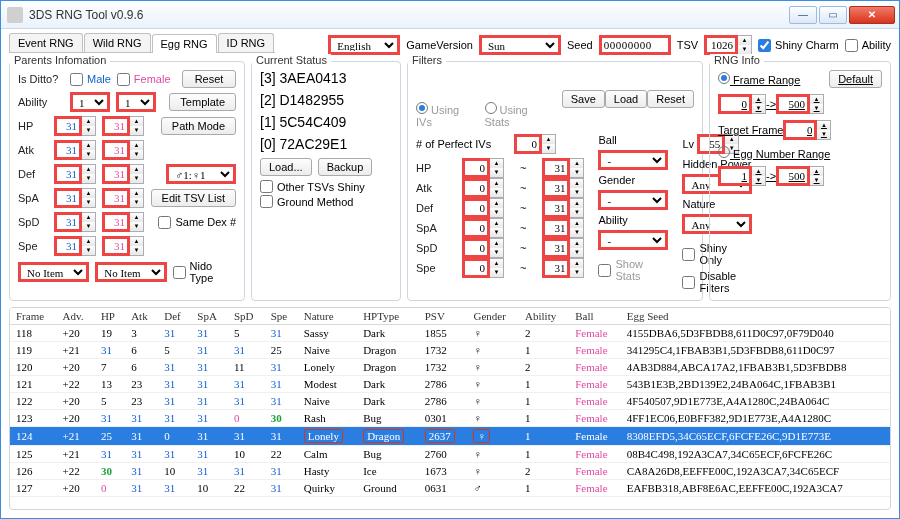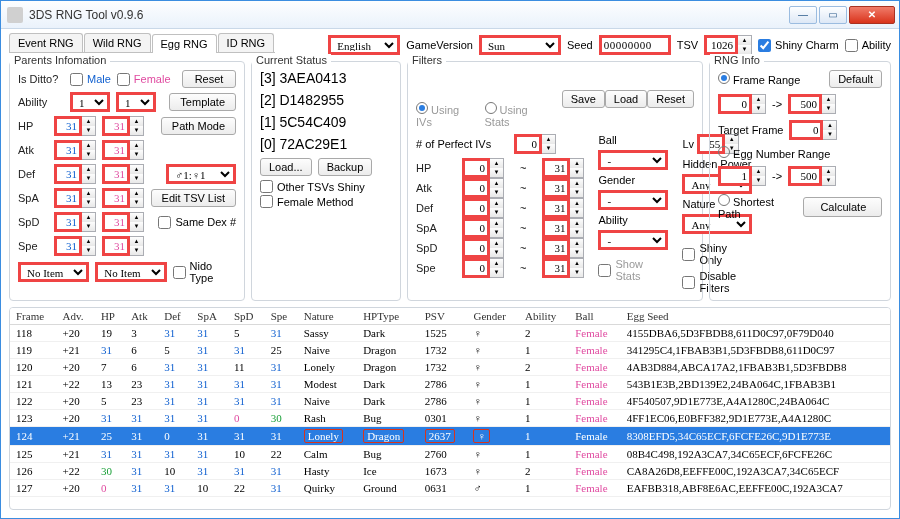--- a/index.html
+++ b/index.html
@@ -42,31 +42,31 @@
 .status { width: 150px; }
 .status .line { font-family: Liberation Sans, sans-serif; font-size: 14px; margin-bottom: 6px; }
 .status .brow { display: flex; gap: 6px; margin: 4px 0; }
 .filters { width: 296px; }
 .filters .toprow2 { display: flex; align-items: center; gap: 10px; margin-bottom: 6px; }
 .filters .cols { display: flex; gap: 8px; }
 .filters .statcol { display: flex; flex-direction: column; gap: 4px; }
 .filters .statrow { display: flex; align-items: center; gap: 16px; }
 .filters .rightcol { display: flex; flex-direction: column; gap: 4px; margin-left: 6px; }
 .rng { flex: 1; }
-.rng .row { display: flex; align-items: center; gap: 6px; margin-bottom: 6px; }
+.rng .row { display: flex; align-items: center; margin-bottom: 6px; text-decoration: underline; }
 .radio { width: 12px; height: 12px; border: 1px solid #777; border-radius: 50%; display: inline-block; position: relative; }
 .radio.checked::after { content: ""; position: absolute; inset: 2px; background: #2a7de1; border-radius: 50%; }
 .tablewrap { flex: 1; margin-top: 6px; border: 1px solid #d0d6dd; border-radius: 4px; overflow: auto; }
 table { border-collapse: collapse; width: 100%; font: 11px "Segoe UI"; }
 th, td { padding: 2px 6px; text-align: left; white-space: nowrap; }
 thead th { background: #fff; border-bottom: 1px solid #d9d9d9; color: #333; font-weight: normal; position: sticky; top: 0; }
 tbody tr td { border-bottom: 1px solid #f0f0f0; }
 tbody tr.selected td { background: #2a7de1; color: #fff; }
 tbody tr.selected .blue, tbody tr.selected .pink, tbody tr.selected .green { color: #fff; }
-.green { color: #1aa038; }
+.green { color: #1aa038; font-weight: bold; }
 .faded { color: #999; margin-top: 32px; }
 .redbox { border: 1.5px solid #d9331b; display: inline-block; padding: 0 3px; border-radius: 2px; }
 .seedinput { width: 72px; font-family: Consolas,monospace; letter-spacing: .5px; }
 </style>
 </head>
 <body>
 
 <div class="window">
   <div class="titlebar">
     <span class="ico"></span>
@@ -260,21 +260,21 @@
         <div class="brow">
           <div class="btn small">Load...</div>
           <div class="btn small">Backup</div>
         </div>
         <label class="cb">
             <input type="checkbox" style="">
             <span>Other TSVs Shiny</span>
           </label><br>
         <label class="cb">
             <input type="checkbox" style="">
-            <span>Female Method</span>
+            <span>Ground Method</span>
           </label>
       </div>
 
       <div class="group filters">
         <span class="legend">Filters</span>
         <div class="toprow2">
           <label class="faded"><span class="radio checked"></span>&nbsp;<span>Using IVs</span></label>
           <label class="faded"><span class="radio"></span>&nbsp;<span>Using Stats</span></label>
           <div style="margin-left:auto;display:flex;">
             <div class="btn small">Save</div>
@@ -489,24 +489,20 @@
             </span>
           <span>-&gt;</span>
           <span class="spin">
               <input type="text" class="num" value="500" style="">
               <span class="arrows">
                 <span>▲</span>
                 <span>▼</span>
               </span>
             </span>
         </div>
-        <div class="row" style="margin-top:8px">
-          <label><span class="radio"></span>&nbsp;<span>Shortest Path</span></label>
-          <div class="btn" style="margin-left:auto;padding:3px 16px">Calculate</div>
-        </div>
       </div>
     </div>
 
     <div class="tablewrap">
       <table>
         <thead>
             <tr id="thead-row">
               <th>Frame</th>
               <th>Adv.</th>
               <th>HP</th>
@@ -529,21 +525,21 @@
               <td class="">118</td>
               <td class="">+20</td>
               <td class="">19</td>
               <td class="">3</td>
               <td class="blue">31</td>
               <td class="blue">31</td>
               <td class="">5</td>
               <td class="blue">31</td>
               <td class="">Sassy</td>
               <td class="">Dark</td>
-              <td class="">1525</td>
+              <td class="">1855</td>
               <td class="">♀</td>
               <td class="">2</td>
               <td class="pink">Female</td>
               <td class="">4155DBA6,5D3FBDB8,611D0C97,0F79D040</td>
             </tr>
             <tr>
               <td class="">119</td>
               <td class="">+21</td>
               <td class="blue">31</td>
               <td class="">6</td>

